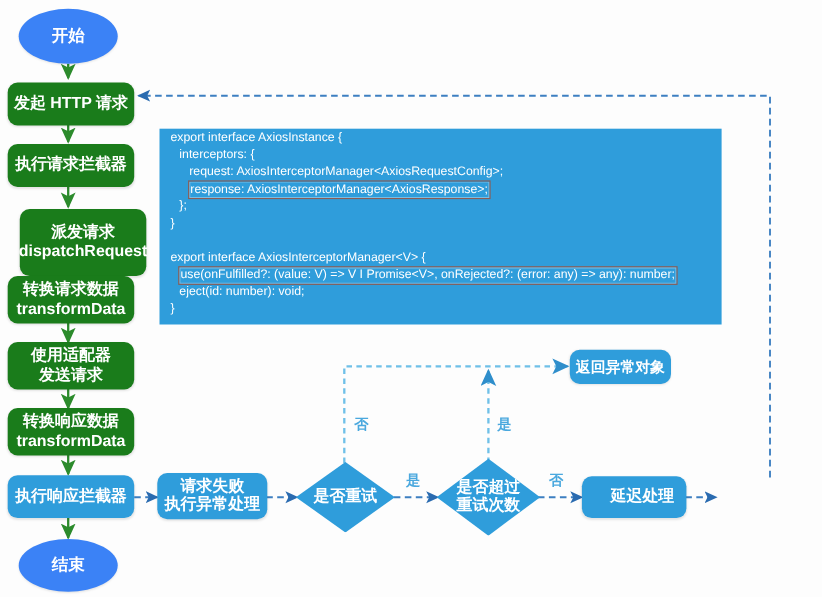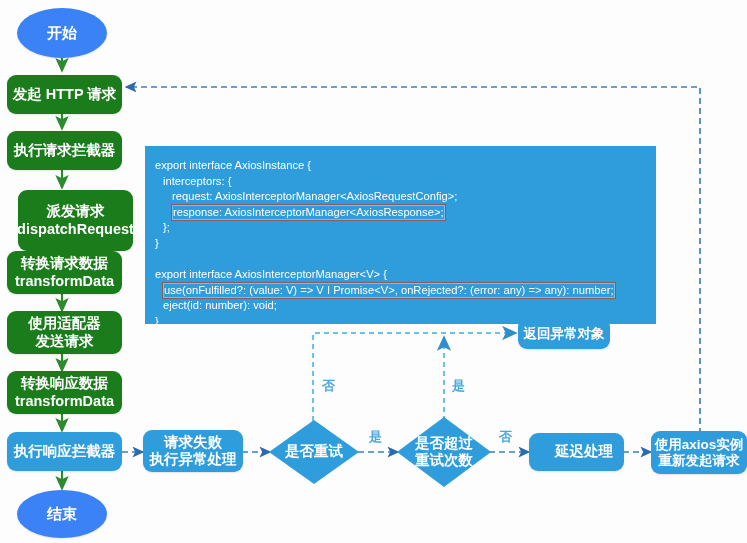--- a/index.html
+++ b/index.html
@@ -61,26 +61,25 @@
   }
 
   
   .codepanel{
     position:absolute;
     background:#2f9ddb;
     color:#ffffff;
     font-family:"Liberation Sans","DejaVu Sans",sans-serif;
     font-size:11.2px;
     line-height:15.6px;
-    padding:12px 10px 10px 10px;
+    padding:1px 10px 10px 10px;
     box-sizing:border-box;
     z-index:4;
     white-space:pre;
     letter-spacing:0px;
-    margin-top:29px;
   }
   .codeline{height:15.6px;}
   .codeline.indent1{padding-left:8px;}
   .codeline.indent2{padding-left:17px;}
   .hl{
     outline:1.6px solid #8a5c55;
     outline-offset:0px;
     display:inline-block;
     padding:0 1px;
     box-shadow:inset 0 0 0 1px rgba(255,255,255,.35);
@@ -208,24 +207,20 @@
 
   <div class="node diamond" style="left:397px;top:417px;width:94px;height:70px;">
     <span>是否超过
 重试次数</span>
   </div>
 
   <div class="node bbox" style="left:529px;top:433px;width:95px;height:38px;padding-left:15px;">
     <span>延迟处理</span>
   </div>
 
-  <div class="node bbox" style="left:651px;top:431px;width:96px;height:43px;font-size:13.5px;">
-    <span>使用axios实例
-重新发起请求</span>
-  </div>
 
   <div class="node bbox" style="left:518px;top:318px;width:92px;height:31px;font-size:13.5px;">
     <span>返回异常对象</span>
   </div>
 
   <div class="elabel" style="left:322px;top:377px;">
     <span>否</span>
   </div>
   <div class="elabel" style="left:369px;top:428px;">
     <span>是</span>

